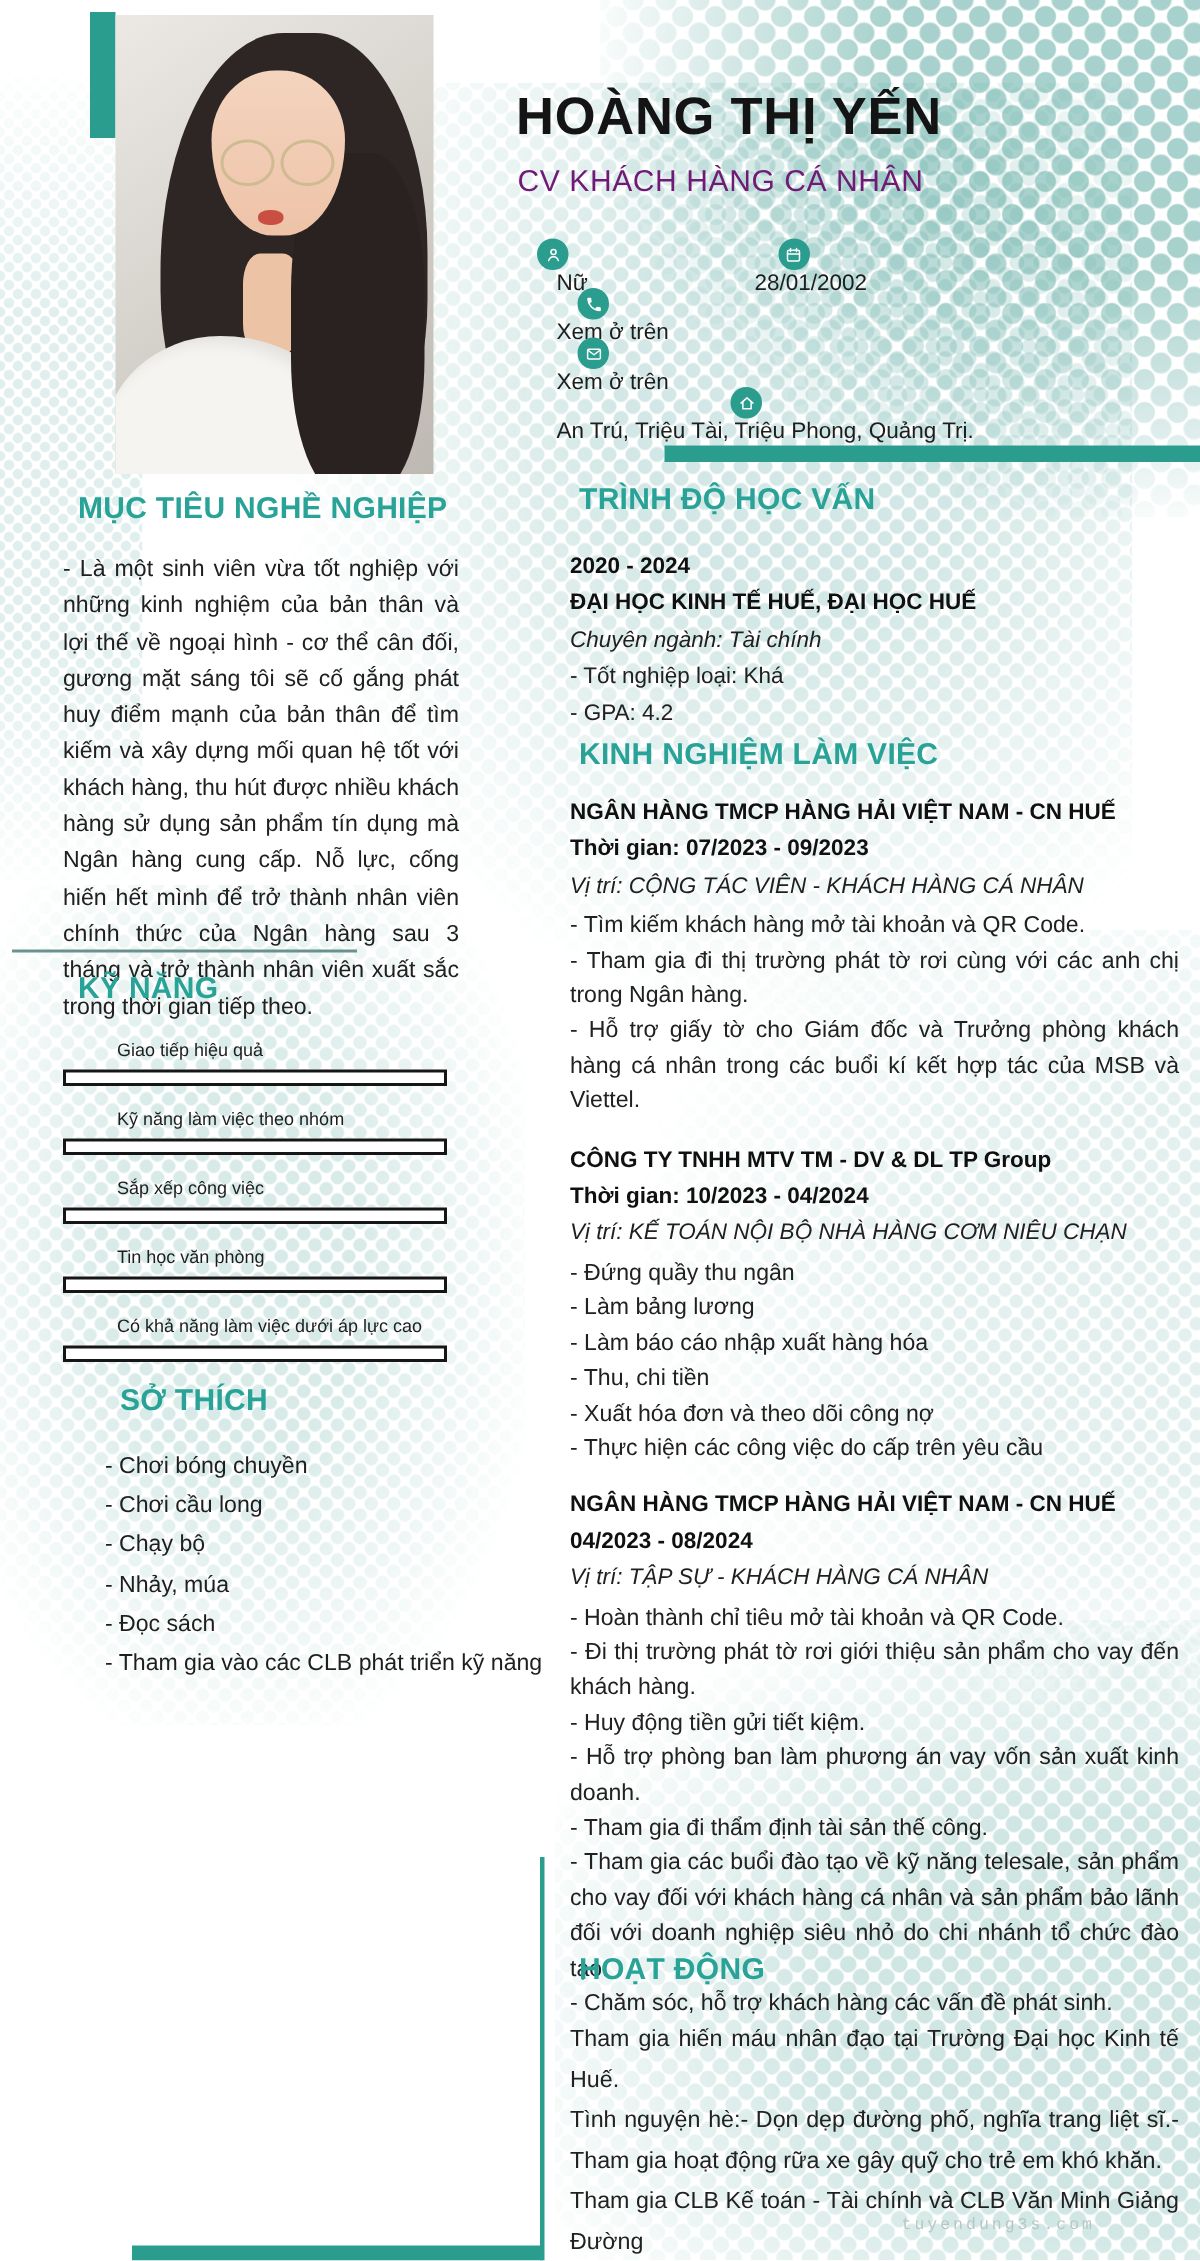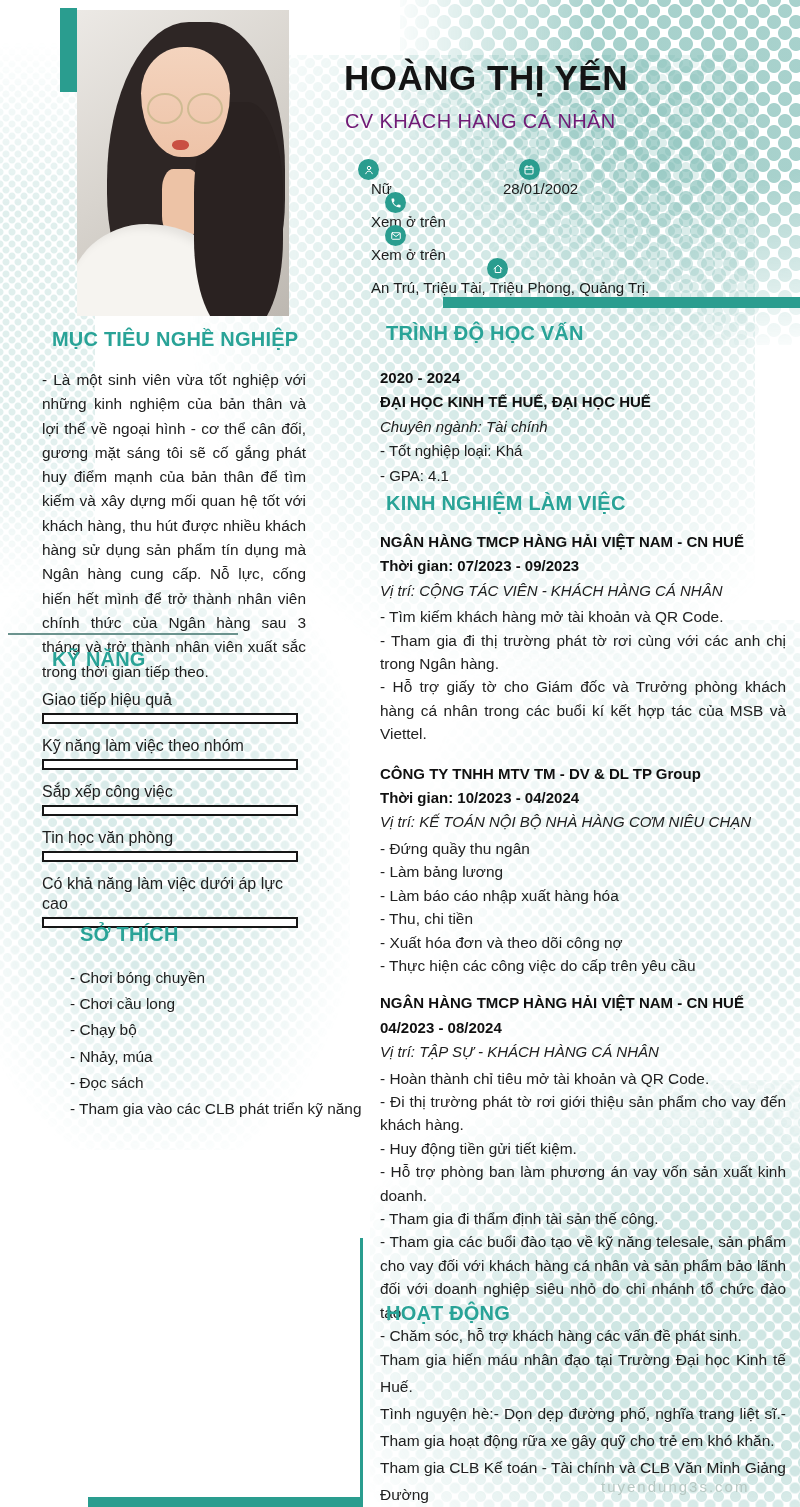--- a/index.html
+++ b/index.html
@@ -71,21 +71,21 @@
   
   h2{margin:0;font-size:20px;font-weight:700;color:#29a397;letter-spacing:.2px;line-height:26px;}
   .pl10{padding-left:10px;}
   .pl6{padding-left:6px;}
   .body-p{margin:0;font-size:15.4px;line-height:24.3px;color:#202020;text-align:justify;}
   .sec-objective{left:42px;top:326px;width:264px;}
   .sec-objective p{margin-top:16px;}
   .divider{left:8px;top:633px;width:230px;height:2px;background:#6b938e;}
   .sec-skills{left:42px;top:646px;width:264px;}
   .skill-list{margin-top:18px;}
-  .skill-label{font-size:16px;line-height:20px;color:#1e1e1e;}
+  .skill-label{font-size:12px;line-height:20px;color:#1e1e1e;margin-left:36px;}
   .skill-bar{width:252px;height:7px;border:2px solid #161616;background:#fff;margin:3px 0 12px 0;}
   .sec-hobbies{left:42px;top:921px;width:292px;margin-left:28px;}
   .hobby-list{margin-top:18px;}
   .hobby-list p{margin:0;font-size:15.4px;line-height:26.2px;color:#1e1e1e;}
   .rcol p{margin:0;}
   .sec-edu{left:380px;top:320px;width:406px;}
   .edu-lines{margin-top:20px;}
   .line{font-size:15px;line-height:24.4px;color:#202020;}
   .b{font-weight:700;color:#101010;}
   .i{font-style:italic;}
@@ -93,21 +93,21 @@
   .job1{margin-top:14px;}
   .job2{margin-top:16px;}
   .job3{margin-top:14px;}
   .bullets{margin-top:2px;}
   .bullets p{font-size:15.4px;line-height:23.4px;color:#212121;text-align:justify;}
   .sec-act{left:380px;top:1300px;width:406px;}
   .act-lines{margin-top:20px;}
   .act-lines p{font-size:15.5px;line-height:27px;color:#212121;text-align:justify;}
   .vline{left:360px;top:1238px;width:3px;height:269px;background:#2a9d8f;}
   .bottombar{left:88px;top:1497px;width:274px;height:10px;background:#2a9d8f;}
-  .watermark{left:601px;top:1478px;font-family:Liberation Sans, sans-serif;font-size:15px;
+  .watermark{left:601px;top:1478px;font-family:Liberation Mono, monospace;font-size:11px;
              letter-spacing:2px;color:#b7c8c3;text-align:right;}
 </style>
 </head>
 <body>
 
 <div>
 
   <div class="dots d1"></div>
   <div class="dots d2"></div>
   <div class="dots d3"></div>
@@ -222,21 +222,21 @@
     </div>
   </div>
 
   <div class="abs sec-edu rcol">
     <h2 class="pl6">TRÌNH ĐỘ HỌC VẤN</h2>
     <div class="edu-lines">
       <p class="line b">2020 - 2024</p>
       <p class="line b">ĐẠI HỌC KINH TẾ HUẾ, ĐẠI HỌC HUẾ</p>
       <p class="line i">Chuyên ngành: Tài chính</p>
       <p class="line">- Tốt nghiệp loại: Khá</p>
-      <p class="line">- GPA: 4.1</p>
+      <p class="line">- GPA: 4.2</p>
     </div>
   </div>
 
   <div class="abs sec-exp rcol">
     <h2 class="pl6">KINH NGHIỆM LÀM VIỆC</h2>
 
     <div class="job1">
       <p class="line b">NGÂN HÀNG TMCP HÀNG HẢI VIỆT NAM - CN HUẾ</p>
       <p class="line b">Thời gian: 07/2023 - 09/2023</p>
       <p class="line i">Vị trí: CỘNG TÁC VIÊN - KHÁCH HÀNG CÁ NHÂN</p>

